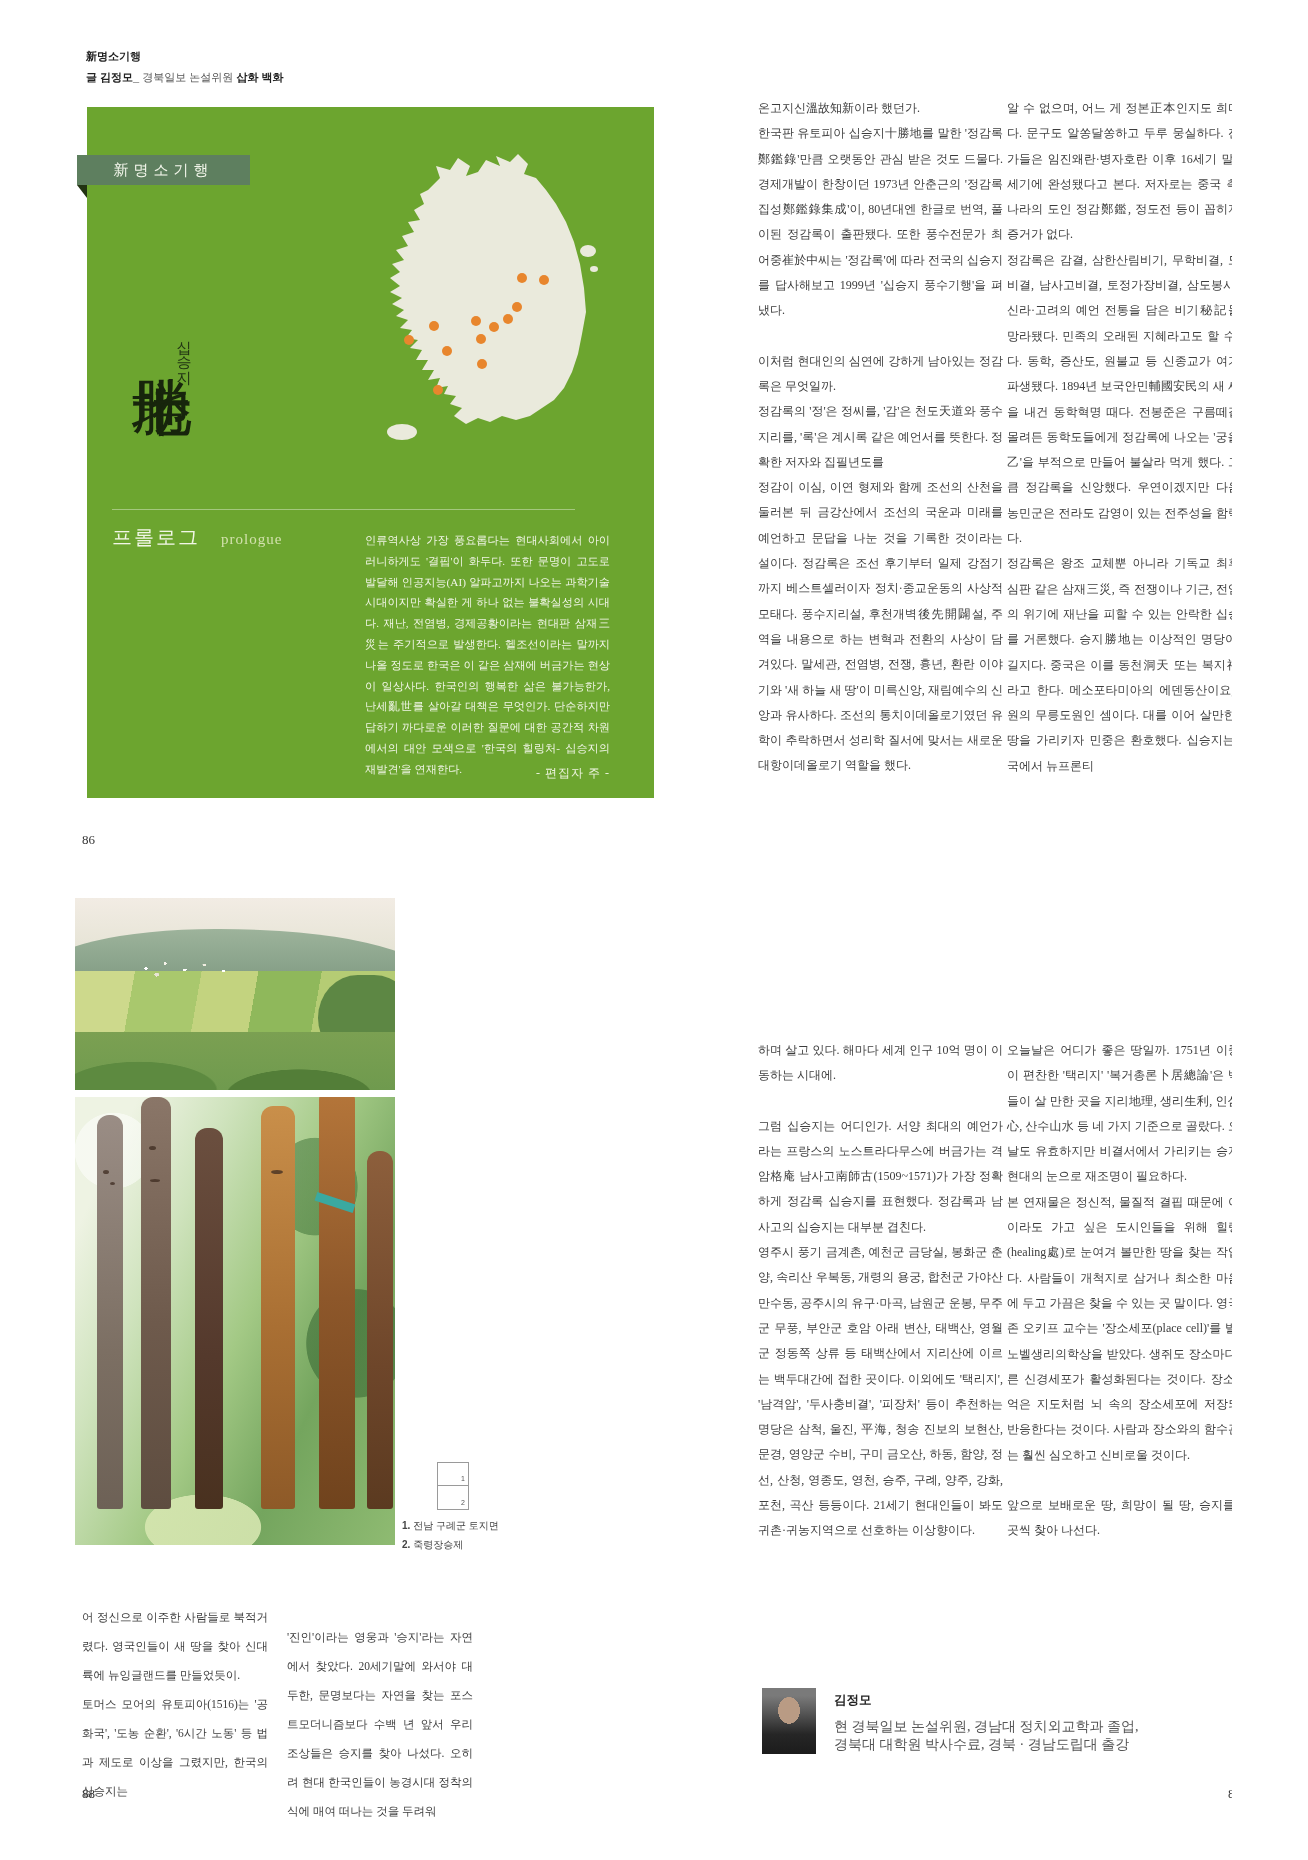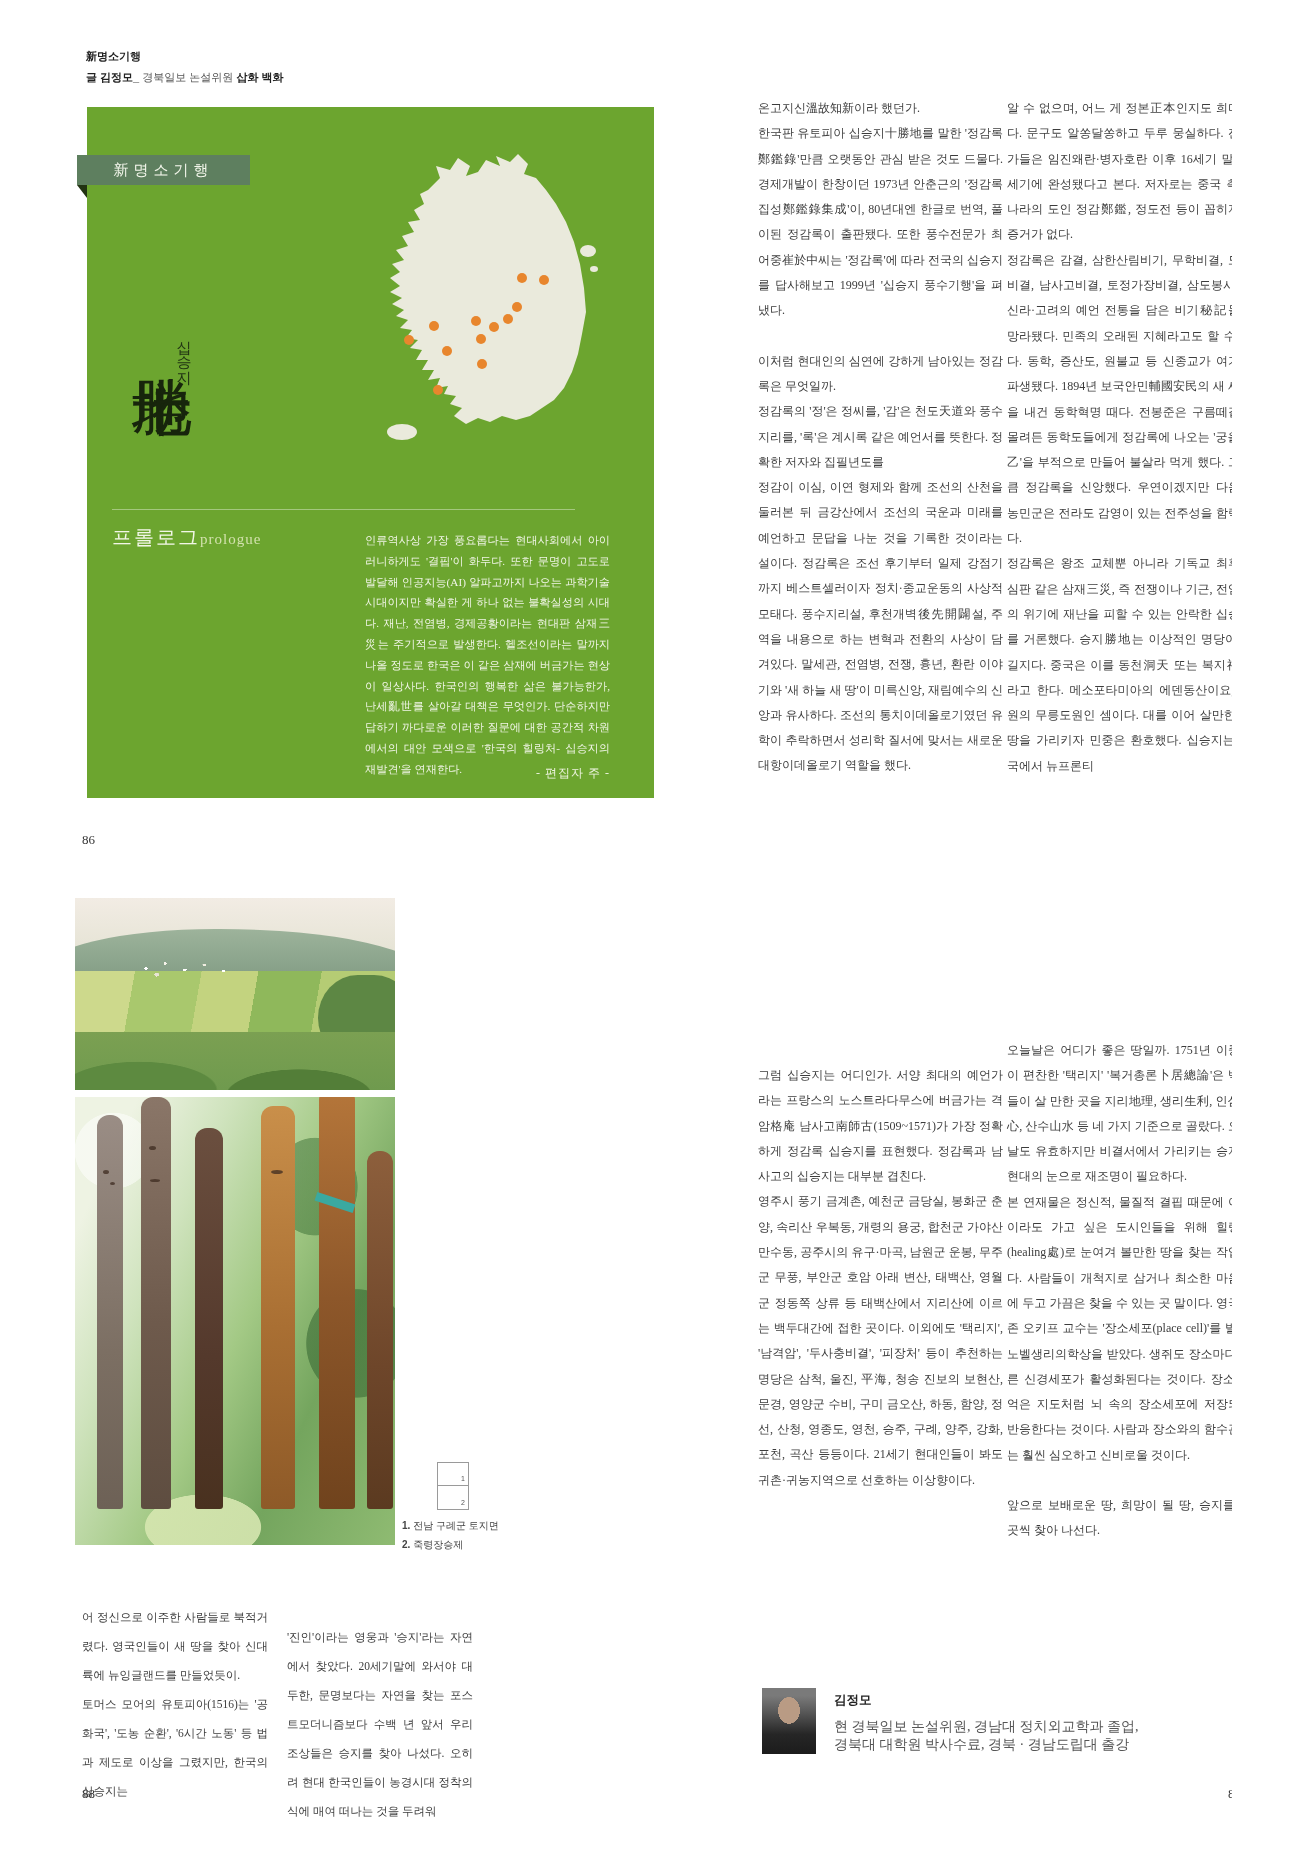--- a/index.html
+++ b/index.html
@@ -13,21 +13,21 @@
   .hdr .ill{}
   
   .cover{left:87px;top:107px;width:567px;height:691px;background:#6ca52f;}
   .badge{left:77px;top:155px;width:173px;height:30px;background:#5e7f5f;color:#f4f7ec;
          font-size:15px;letter-spacing:5px;text-align:center;line-height:30px;}
   .fold{left:77px;top:185px;width:0;height:0;border-top:13px solid #223312;border-left:10px solid transparent;}
   .hanja{left:130px;top:200px;width:70px;color:#17250c;font-size:60px;line-height:77px;text-align:center;}
   .hangul-col{left:200px;top:222px;width:22px;color:#203313;font-size:15px;line-height:77px;text-align:center;}
   .prorule{left:112px;top:509px;width:463px;height:1px;background:rgba(255,255,255,.38);}
   .prolabel{left:112px;top:524px;color:#f1f6e6;font-size:20px;letter-spacing:2px;}
-  .prolabel .en{font-size:15px;color:#d3e2ae;letter-spacing:1px;margin-left:0;}
+  .prolabel .en{font-size:15px;color:#d3e2ae;letter-spacing:1px;margin-left:21px;}
   .probody{left:365px;top:530px;width:245px;color:#f0f5e6;font-size:11.2px;line-height:20.8px;text-align:justify;}
   .editor{left:365px;top:765px;width:245px;color:#eef4e0;font-size:12px;text-align:right;letter-spacing:1px;}
   
   .map{left:366px;top:148px;width:240px;height:305px;}
   .map svg{position:absolute;left:0;top:0;}
   .dot{position:absolute;width:10px;height:10px;border-radius:50%;background:#e8862d;margin:-5px 0 0 -5px;}
   
   .col{position:absolute;text-align:justify;}
   .col p{margin:0;}
   .col p.pgap{margin-top:25px;}
@@ -195,20 +195,21 @@
 
   <div class="col bcolL" style="left:82px;top:1603px;">
       <p>어 정신으로 이주한 사람들로 북적거렸다. 영국인들이 새 땅을 찾아 신대륙에 뉴잉글랜드를 만들었듯이.</p>
       <p>토머스 모어의 유토피아(1516)는 '공화국', '도농 순환', '6시간 노동' 등 법과 제도로 이상을 그렸지만, 한국의 십승지는</p>
     </div>
   <div class="col bcolL" style="left:287px;top:1623px;">
       <p>'진인'이라는 영웅과 '승지'라는 자연에서 찾았다. 20세기말에 와서야 대두한, 문명보다는 자연을 찾는 포스트모더니즘보다 수백 년 앞서 우리 조상들은 승지를 찾아 나섰다. 오히려 현대 한국인들이 농경시대 정착의식에 매여 떠나는 것을 두려워</p>
     </div>
 
   <div class="col tcol" style="left:758px;top:1038px;">
+      <p>하며 살고 있다. 해마다 세계 인구 10억 명이 이동하는 시대에.</p>
       <p class="pgap">그럼 십승지는 어디인가. 서양 최대의 예언가라는 프랑스의 노스트라다무스에 버금가는 격암格庵 남사고南師古(1509~1571)가 가장 정확하게 정감록 십승지를 표현했다. 정감록과 남사고의 십승지는 대부분 겹친다.</p>
       <p>영주시 풍기 금계촌, 예천군 금당실, 봉화군 춘양, 속리산 우복동, 개령의 용궁, 합천군 가야산 만수동, 공주시의 유구·마곡, 남원군 운봉, 무주군 무풍, 부안군 호암 아래 변산, 태백산, 영월군 정동쪽 상류 등 태백산에서 지리산에 이르는 백두대간에 접한 곳이다. 이외에도 '택리지', '남격암', '두사충비결', '피장처' 등이 추천하는 명당은 삼척, 울진, 平海, 청송 진보의 보현산, 문경, 영양군 수비, 구미 금오산, 하동, 함양, 정선, 산청, 영종도, 영천, 승주, 구례, 양주, 강화, 포천, 곡산 등등이다. 21세기 현대인들이 봐도 귀촌·귀농지역으로 선호하는 이상향이다.</p>
     </div>
   <div class="col tcol" style="left:1007px;top:1038px;">
       <p>오늘날은 어디가 좋은 땅일까. 1751년 이중환이 편찬한 '택리지' '복거총론卜居總論'은 백성들이 살 만한 곳을 지리地理, 생리生利, 인심人心, 산수山水 등 네 가지 기준으로 골랐다. 오늘날도 유효하지만 비결서에서 가리키는 승지를 현대의 눈으로 재조명이 필요하다.</p>
       <p>본 연재물은 정신적, 물질적 결핍 때문에 이민이라도 가고 싶은 도시인들을 위해 힐링처(healing處)로 눈여겨 볼만한 땅을 찾는 작업이다. 사람들이 개척지로 삼거나 최소한 마음속에 두고 가끔은 찾을 수 있는 곳 말이다. 영국의 존 오키프 교수는 '장소세포(place cell)'를 발견, 노벨생리의학상을 받았다. 생쥐도 장소마다 다른 신경세포가 활성화된다는 것이다. 장소 기억은 지도처럼 뇌 속의 장소세포에 저장되어 반응한다는 것이다. 사람과 장소와의 함수관계는 훨씬 심오하고 신비로울 것이다.</p>
       <p class="pgap">앞으로 보배로운 땅, 희망이 될 땅, 승지를 한 곳씩 찾아 나선다.</p>
     </div>
 
   <div class="abs biophoto"></div>

